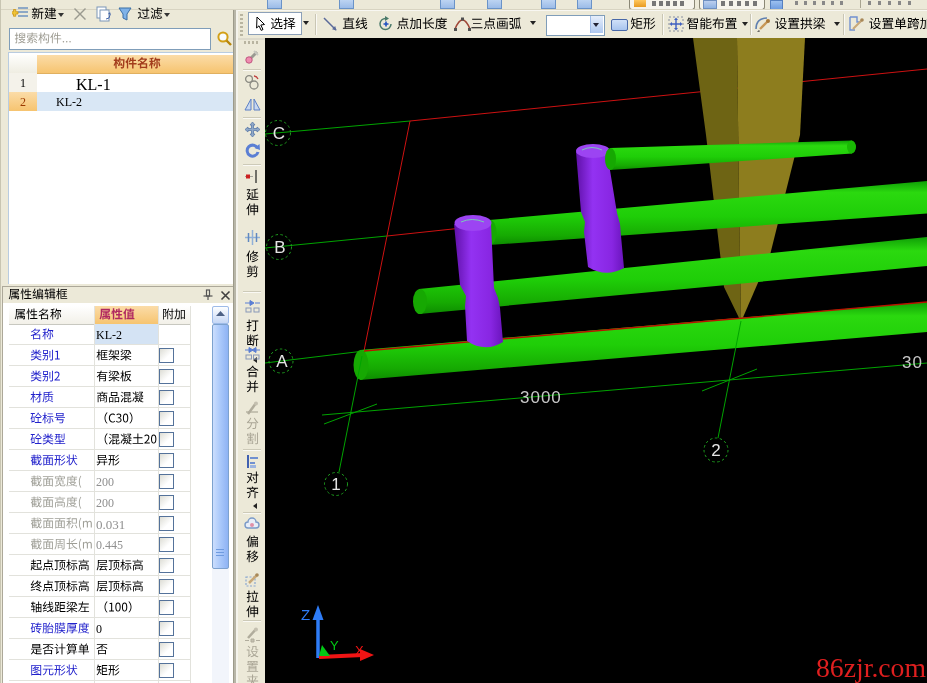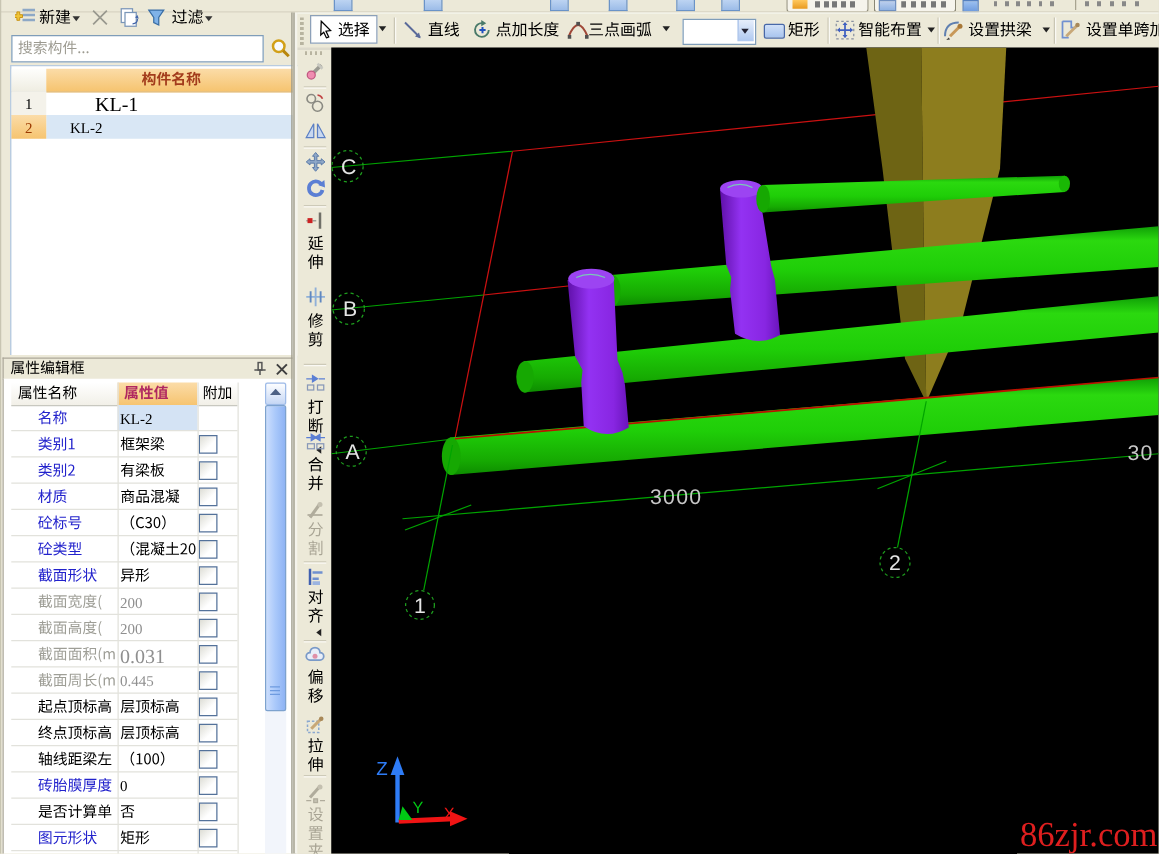--- a/index.html
+++ b/index.html
@@ -162,21 +162,21 @@
 <div class="abs" style="left:9px;top:512px;width:181px;height:1px;background:#E2E2DC;"></div>
 <svg class="abs" style="left:30.0px;top:496.0px;" width="54" height="14" viewBox="0 -10.56 54 14.16">
       <path d="M8.676 -9.384C9.336 -8.88 10.08 -8.124 10.428 -7.62L11.088000000000001 -8.136000000000001C10.728 -8.628 9.972 -9.348 9.312 -9.828ZM3.7680000000000002 -5.964C3.96 -5.676 4.164 -5.316 4.308 -5.016H2.616C2.8080000000000003 -5.352 2.976 -5.688 3.12 -6.0360000000000005L2.364 -6.24C1.932 -5.196 1.224 -4.152 0.444 -3.468C0.636 -3.348 0.9480000000000001 -3.084 1.08 -2.952C1.26 -3.132 1.452 -3.336 1.6320000000000001 -3.552V0.708H2.424V0.07200000000000001H6.372L6.0 0.336C6.228 0.504 6.492 0.768 6.636 0.96C7.296 0.504 7.884 -0.06 8.412 -0.6960000000000001C8.856 0.264 9.444 0.8280000000000001 10.200000000000001 0.8280000000000001C11.052 0.8280000000000001 11.352 0.28800000000000003 11.508000000000001 -1.524C11.28 -1.596 10.98 -1.788 10.788 -1.98C10.728 -0.5760000000000001 10.596 -0.048 10.284 -0.048C9.792 -0.048 9.36 -0.5760000000000001 9.024000000000001 -1.512C9.792 -2.664 10.38 -3.996 10.812 -5.4L9.996 -5.64C9.684000000000001 -4.572 9.252 -3.528 8.700000000000001 -2.604C8.448 -3.624 8.268 -4.908 8.16 -6.372H11.388V-7.152H8.112C8.064 -8.064 8.040000000000001 -9.048 8.052 -10.068H7.164000000000001C7.164000000000001 -9.06 7.188 -8.088000000000001 7.248 -7.152H4.248V-8.208H6.432V-8.964H4.248V-10.068H3.384V-8.964H1.1400000000000001V-8.208H3.384V-7.152H0.624V-6.372H7.296C7.428 -4.5120000000000005 7.668 -2.88 8.052 -1.6320000000000001C7.644 -1.08 7.176 -0.5760000000000001 6.66 -0.156V-0.66H4.884V-1.488H6.456V-2.1H4.884V-2.928H6.456V-3.528H4.884V-4.308H6.684V-5.016H5.148C5.016 -5.364 4.728 -5.868 4.428 -6.228ZM4.14 -2.928V-2.1H2.424V-2.928ZM4.14 -3.528H2.424V-4.308H4.14ZM4.14 -1.488V-0.66H2.424V-1.488Z M16.668 -4.008H19.212V-2.652H16.668ZM16.668 -4.74V-6.072H19.212V-4.74ZM16.668 -1.92H19.212V-0.516H16.668ZM12.696 -9.288V-8.424H17.328C17.244 -7.932 17.112000000000002 -7.368 16.992 -6.912H13.248V0.96H14.112V0.324H21.84V0.96H22.752000000000002V-6.912H17.916L18.384 -8.424H23.34V-9.288ZM14.112 -0.516V-6.072H15.84V-0.516ZM21.84 -0.516H20.04V-6.072H21.84Z M27.432 -6.708H32.628V-5.6160000000000005H27.432ZM26.532 -7.368V-4.956H33.564V-7.368ZM29.292 -9.912 29.64 -8.832H24.708V-8.040000000000001H35.244V-8.832H30.636C30.504 -9.216000000000001 30.323999999999998 -9.72 30.156 -10.116ZM25.152 -4.284V0.9480000000000001H26.016V-3.528H33.96V0.012C33.96 0.14400000000000002 33.9 0.192 33.756 0.192C33.612 0.192 33.048 0.20400000000000001 32.532 0.18C32.64 0.372 32.772 0.648 32.82 0.864C33.588 0.864 34.104 0.864 34.428 0.756C34.752 0.636 34.86 0.444 34.86 0.0V-4.284ZM27.372 -2.82V0.252H28.224V-0.34800000000000003H32.472V-2.82ZM28.224 -2.148H31.656V-1.02H28.224Z M40.632 -7.728V-6.684H38.7V-5.94H40.632V-3.948H45.3V-5.94H47.244V-6.684H45.3V-7.728H44.412V-6.684H41.496V-7.728ZM44.412 -5.94V-4.668H41.496V-5.94ZM45.084 -2.436C44.556 -1.812 43.812 -1.32 42.948 -0.936C42.096000000000004 -1.332 41.4 -1.836 40.896 -2.436ZM38.868 -3.18V-2.436H40.428L40.02 -2.2680000000000002C40.512 -1.596 41.172 -1.032 41.964 -0.5640000000000001C40.836 -0.20400000000000001 39.576 0.012 38.304 0.12C38.436 0.324 38.604 0.672 38.664 0.888C40.164 0.72 41.628 0.42 42.912 -0.084C44.1 0.444 45.504 0.78 47.016 0.96C47.124 0.732 47.352000000000004 0.372 47.544 0.18C46.224000000000004 0.06 44.988 -0.18 43.92 -0.552C44.976 -1.116 45.852000000000004 -1.8840000000000001 46.403999999999996 -2.916L45.84 -3.216L45.684 -3.18ZM41.676 -9.924C41.844 -9.612 42.024 -9.228 42.156 -8.892H37.512V-5.6160000000000005C37.512 -3.8280000000000003 37.428 -1.26 36.444 0.552C36.672 0.624 37.068 0.8160000000000001 37.248 0.96C38.256 -0.936 38.412 -3.708 38.412 -5.628V-8.040000000000001H47.376V-8.892H43.176C43.032 -9.276 42.792 -9.756 42.576 -10.14Z M50.868 2.352 51.54 2.052C50.508 0.34800000000000003 50.016 -1.692 50.016 -3.732C50.016 -5.76 50.508 -7.788 51.54 -9.504L50.868 -9.816C49.764 -8.016 49.104 -6.0840000000000005 49.104 -3.732C49.104 -1.368 49.764 0.5640000000000001 50.868 2.352Z" fill="#9E9E96"></path>
     </svg>
 <div class="serif abs" style="left:96px;top:496px;font-size:12px;color:#8F8F8F;">200</div>
 <div class="abs" style="left:159px;top:495px;width:13px;height:13px;background:linear-gradient(135deg,#DDDDD5,#FFFFFF 60%);border:1px solid #54729A;"></div>
 <div class="abs" style="left:9px;top:533px;width:181px;height:1px;background:#E2E2DC;"></div>
 <svg class="abs" style="left:30.0px;top:517.0px;" width="65" height="14" viewBox="0 -10.56 65 14.16">
       <path d="M8.676 -9.384C9.336 -8.88 10.08 -8.124 10.428 -7.62L11.088000000000001 -8.136000000000001C10.728 -8.628 9.972 -9.348 9.312 -9.828ZM3.7680000000000002 -5.964C3.96 -5.676 4.164 -5.316 4.308 -5.016H2.616C2.8080000000000003 -5.352 2.976 -5.688 3.12 -6.0360000000000005L2.364 -6.24C1.932 -5.196 1.224 -4.152 0.444 -3.468C0.636 -3.348 0.9480000000000001 -3.084 1.08 -2.952C1.26 -3.132 1.452 -3.336 1.6320000000000001 -3.552V0.708H2.424V0.07200000000000001H6.372L6.0 0.336C6.228 0.504 6.492 0.768 6.636 0.96C7.296 0.504 7.884 -0.06 8.412 -0.6960000000000001C8.856 0.264 9.444 0.8280000000000001 10.200000000000001 0.8280000000000001C11.052 0.8280000000000001 11.352 0.28800000000000003 11.508000000000001 -1.524C11.28 -1.596 10.98 -1.788 10.788 -1.98C10.728 -0.5760000000000001 10.596 -0.048 10.284 -0.048C9.792 -0.048 9.36 -0.5760000000000001 9.024000000000001 -1.512C9.792 -2.664 10.38 -3.996 10.812 -5.4L9.996 -5.64C9.684000000000001 -4.572 9.252 -3.528 8.700000000000001 -2.604C8.448 -3.624 8.268 -4.908 8.16 -6.372H11.388V-7.152H8.112C8.064 -8.064 8.040000000000001 -9.048 8.052 -10.068H7.164000000000001C7.164000000000001 -9.06 7.188 -8.088000000000001 7.248 -7.152H4.248V-8.208H6.432V-8.964H4.248V-10.068H3.384V-8.964H1.1400000000000001V-8.208H3.384V-7.152H0.624V-6.372H7.296C7.428 -4.5120000000000005 7.668 -2.88 8.052 -1.6320000000000001C7.644 -1.08 7.176 -0.5760000000000001 6.66 -0.156V-0.66H4.884V-1.488H6.456V-2.1H4.884V-2.928H6.456V-3.528H4.884V-4.308H6.684V-5.016H5.148C5.016 -5.364 4.728 -5.868 4.428 -6.228ZM4.14 -2.928V-2.1H2.424V-2.928ZM4.14 -3.528H2.424V-4.308H4.14ZM4.14 -1.488V-0.66H2.424V-1.488Z M16.668 -4.008H19.212V-2.652H16.668ZM16.668 -4.74V-6.072H19.212V-4.74ZM16.668 -1.92H19.212V-0.516H16.668ZM12.696 -9.288V-8.424H17.328C17.244 -7.932 17.112000000000002 -7.368 16.992 -6.912H13.248V0.96H14.112V0.324H21.84V0.96H22.752000000000002V-6.912H17.916L18.384 -8.424H23.34V-9.288ZM14.112 -0.516V-6.072H15.84V-0.516ZM21.84 -0.516H20.04V-6.072H21.84Z M28.668 -4.008H31.212V-2.652H28.668ZM28.668 -4.74V-6.072H31.212V-4.74ZM28.668 -1.92H31.212V-0.516H28.668ZM24.696 -9.288V-8.424H29.328C29.244 -7.932 29.112000000000002 -7.368 28.992 -6.912H25.248V0.96H26.112000000000002V0.324H33.84V0.96H34.752V-6.912H29.916L30.384 -8.424H35.34V-9.288ZM26.112000000000002 -0.516V-6.072H27.84V-0.516ZM33.84 -0.516H32.04V-6.072H33.84Z M45.120000000000005 -2.46C45.744 -1.416 46.403999999999996 -0.012 46.668 0.852L47.519999999999996 0.492C47.244 -0.36 46.56 -1.728 45.912 -2.7600000000000002ZM42.66 -2.736C42.324 -1.512 41.712 -0.336 40.932 0.432C41.16 0.552 41.532 0.8160000000000001 41.7 0.9480000000000001C42.480000000000004 0.12 43.164 -1.176 43.56 -2.532ZM42.672 -8.364H46.092V-4.776H42.672ZM41.808 -9.228V-3.912H46.992000000000004V-9.228ZM40.764 -9.972C39.732 -9.564 37.944 -9.216000000000001 36.42 -9.0C36.528 -8.796 36.648 -8.484 36.684 -8.292C37.32 -8.364 38.004 -8.472 38.676 -8.592V-6.636H36.552V-5.796H38.544C38.04 -4.416 37.188 -2.856 36.384 -2.004C36.54 -1.776 36.78 -1.4040000000000001 36.876 -1.1520000000000001C37.512 -1.8960000000000001 38.16 -3.108 38.676 -4.332V0.972H39.54V-4.6080000000000005C39.996 -3.96 40.584 -3.072 40.812 -2.64L41.352000000000004 -3.396C41.1 -3.7560000000000002 39.912 -5.172 39.54 -5.5680000000000005V-5.796H41.436V-6.636H39.54V-8.76C40.188 -8.904 40.788 -9.072000000000001 41.28 -9.252Z M50.868 2.352 51.54 2.052C50.508 0.34800000000000003 50.016 -1.692 50.016 -3.732C50.016 -5.76 50.508 -7.788 51.54 -9.504L50.868 -9.816C49.764 -8.016 49.104 -6.0840000000000005 49.104 -3.732C49.104 -1.368 49.764 0.5640000000000001 50.868 2.352Z M53.16 0.0H54.263999999999996V-4.728C54.852 -5.4 55.403999999999996 -5.724 55.896 -5.724C56.724 -5.724 57.108 -5.208 57.108 -3.984V0.0H58.199999999999996V-4.728C58.812 -5.4 59.339999999999996 -5.724 59.843999999999994 -5.724C60.672 -5.724 61.056 -5.208 61.056 -3.984V0.0H62.147999999999996V-4.128C62.147999999999996 -5.784 61.512 -6.684 60.18 -6.684C59.376 -6.684 58.704 -6.168 58.019999999999996 -5.436C57.756 -6.204 57.227999999999994 -6.684 56.22 -6.684C55.44 -6.684 54.768 -6.192 54.192 -5.5680000000000005H54.168L54.059999999999995 -6.516H53.16Z" fill="#9E9E96"></path>
     </svg>
-<div class="serif abs" style="left:96px;top:517px;font-size:16px;color:#8F8F8F;">0.031</div>
+<div class="serif abs" style="left:96px;top:517px;font-size:13px;color:#8F8F8F;">0.031</div>
 <div class="abs" style="left:159px;top:516px;width:13px;height:13px;background:linear-gradient(135deg,#DDDDD5,#FFFFFF 60%);border:1px solid #54729A;"></div>
 <div class="abs" style="left:9px;top:554px;width:181px;height:1px;background:#E2E2DC;"></div>
 <svg class="abs" style="left:30.0px;top:538.0px;" width="65" height="14" viewBox="0 -10.56 65 14.16">
       <path d="M8.676 -9.384C9.336 -8.88 10.08 -8.124 10.428 -7.62L11.088000000000001 -8.136000000000001C10.728 -8.628 9.972 -9.348 9.312 -9.828ZM3.7680000000000002 -5.964C3.96 -5.676 4.164 -5.316 4.308 -5.016H2.616C2.8080000000000003 -5.352 2.976 -5.688 3.12 -6.0360000000000005L2.364 -6.24C1.932 -5.196 1.224 -4.152 0.444 -3.468C0.636 -3.348 0.9480000000000001 -3.084 1.08 -2.952C1.26 -3.132 1.452 -3.336 1.6320000000000001 -3.552V0.708H2.424V0.07200000000000001H6.372L6.0 0.336C6.228 0.504 6.492 0.768 6.636 0.96C7.296 0.504 7.884 -0.06 8.412 -0.6960000000000001C8.856 0.264 9.444 0.8280000000000001 10.200000000000001 0.8280000000000001C11.052 0.8280000000000001 11.352 0.28800000000000003 11.508000000000001 -1.524C11.28 -1.596 10.98 -1.788 10.788 -1.98C10.728 -0.5760000000000001 10.596 -0.048 10.284 -0.048C9.792 -0.048 9.36 -0.5760000000000001 9.024000000000001 -1.512C9.792 -2.664 10.38 -3.996 10.812 -5.4L9.996 -5.64C9.684000000000001 -4.572 9.252 -3.528 8.700000000000001 -2.604C8.448 -3.624 8.268 -4.908 8.16 -6.372H11.388V-7.152H8.112C8.064 -8.064 8.040000000000001 -9.048 8.052 -10.068H7.164000000000001C7.164000000000001 -9.06 7.188 -8.088000000000001 7.248 -7.152H4.248V-8.208H6.432V-8.964H4.248V-10.068H3.384V-8.964H1.1400000000000001V-8.208H3.384V-7.152H0.624V-6.372H7.296C7.428 -4.5120000000000005 7.668 -2.88 8.052 -1.6320000000000001C7.644 -1.08 7.176 -0.5760000000000001 6.66 -0.156V-0.66H4.884V-1.488H6.456V-2.1H4.884V-2.928H6.456V-3.528H4.884V-4.308H6.684V-5.016H5.148C5.016 -5.364 4.728 -5.868 4.428 -6.228ZM4.14 -2.928V-2.1H2.424V-2.928ZM4.14 -3.528H2.424V-4.308H4.14ZM4.14 -1.488V-0.66H2.424V-1.488Z M16.668 -4.008H19.212V-2.652H16.668ZM16.668 -4.74V-6.072H19.212V-4.74ZM16.668 -1.92H19.212V-0.516H16.668ZM12.696 -9.288V-8.424H17.328C17.244 -7.932 17.112000000000002 -7.368 16.992 -6.912H13.248V0.96H14.112V0.324H21.84V0.96H22.752000000000002V-6.912H17.916L18.384 -8.424H23.34V-9.288ZM14.112 -0.516V-6.072H15.84V-0.516ZM21.84 -0.516H20.04V-6.072H21.84Z M25.776 -9.504V-5.6160000000000005C25.776 -3.7560000000000002 25.656 -1.296 24.396 0.456C24.6 0.5640000000000001 24.96 0.852 25.116 1.032C26.472 -0.8280000000000001 26.664 -3.624 26.664 -5.6160000000000005V-8.664H33.66V-0.18C33.66 0.024 33.576 0.096 33.36 0.108C33.156 0.12 32.412 0.132 31.632 0.096C31.764 0.324 31.896 0.72 31.932000000000002 0.9480000000000001C33.012 0.9480000000000001 33.66 0.936 34.032 0.792C34.416 0.648 34.56 0.384 34.56 -0.18V-9.504ZM29.604 -8.424V-7.38H27.456V-6.66H29.604V-5.484H27.156V-4.74H33.036V-5.484H30.468V-6.66H32.736000000000004V-7.38H30.468V-8.424ZM27.744 -3.732V0.096H28.572V-0.5760000000000001H32.412V-3.732ZM28.572 -3.0H31.572V-1.296H28.572Z M45.228 -9.816C44.184 -8.568 42.432 -7.428 40.74 -6.732C40.968 -6.564 41.328 -6.204 41.496 -6.0C43.116 -6.804 44.94 -8.052 46.128 -9.432ZM36.672 -5.388V-4.488H38.976V-0.66C38.976 -0.18 38.7 0.0 38.484 0.084C38.628 0.276 38.796 0.672 38.856 0.888C39.144 0.708 39.6 0.5640000000000001 42.888 -0.324C42.84 -0.516 42.804 -0.9 42.804 -1.164L39.912 -0.456V-4.488H41.796C42.768 -2.004 44.472 -0.228 46.968 0.612C47.1 0.336 47.388 -0.036000000000000004 47.604 -0.24C45.3 -0.9 43.62 -2.424 42.732 -4.488H47.328V-5.388H39.912V-10.02H38.976V-5.388Z M50.868 2.352 51.54 2.052C50.508 0.34800000000000003 50.016 -1.692 50.016 -3.732C50.016 -5.76 50.508 -7.788 51.54 -9.504L50.868 -9.816C49.764 -8.016 49.104 -6.0840000000000005 49.104 -3.732C49.104 -1.368 49.764 0.5640000000000001 50.868 2.352Z M53.16 0.0H54.263999999999996V-4.728C54.852 -5.4 55.403999999999996 -5.724 55.896 -5.724C56.724 -5.724 57.108 -5.208 57.108 -3.984V0.0H58.199999999999996V-4.728C58.812 -5.4 59.339999999999996 -5.724 59.843999999999994 -5.724C60.672 -5.724 61.056 -5.208 61.056 -3.984V0.0H62.147999999999996V-4.128C62.147999999999996 -5.784 61.512 -6.684 60.18 -6.684C59.376 -6.684 58.704 -6.168 58.019999999999996 -5.436C57.756 -6.204 57.227999999999994 -6.684 56.22 -6.684C55.44 -6.684 54.768 -6.192 54.192 -5.5680000000000005H54.168L54.059999999999995 -6.516H53.16Z" fill="#9E9E96"></path>
     </svg>
 <div class="serif abs" style="left:96px;top:538px;font-size:12px;color:#8F8F8F;">0.445</div>
 <div class="abs" style="left:159px;top:537px;width:13px;height:13px;background:linear-gradient(135deg,#DDDDD5,#FFFFFF 60%);border:1px solid #54729A;"></div>
 <div class="abs" style="left:9px;top:575px;width:181px;height:1px;background:#E2E2DC;"></div>
 <svg class="abs" style="left:30.0px;top:559.0px;" width="62" height="14" viewBox="0 -10.56 62 14.16">
       <path d="M1.188 -4.644C1.1520000000000001 -2.508 1.02 -0.5760000000000001 0.312 0.636C0.528 0.732 0.924 0.9480000000000001 1.08 1.056C1.428 0.396 1.6560000000000001 -0.444 1.8 -1.3920000000000001C2.664 0.252 4.104 0.648 6.66 0.648H11.28C11.34 0.384 11.496 -0.036000000000000004 11.652000000000001 -0.24C10.896 -0.20400000000000001 7.236 -0.20400000000000001 6.648000000000001 -0.216C5.5200000000000005 -0.216 4.632 -0.3 3.936 -0.5640000000000001V-3.012H5.892V-3.8040000000000003H3.936V-5.5920000000000005H6.0120000000000005V-6.408H3.744V-7.92H5.712V-8.724H3.744V-10.068H2.892V-8.724H0.888V-7.92H2.892V-6.408H0.5760000000000001V-5.5920000000000005H3.108V-1.02C2.592 -1.428 2.232 -2.04 1.956 -2.928C1.992 -3.456 2.028 -4.008 2.04 -4.5840000000000005ZM6.5760000000000005 -6.192V-2.2680000000000002C6.5760000000000005 -1.248 6.912 -0.984 8.040000000000001 -0.984C8.28 -0.984 9.888 -0.984 10.152000000000001 -0.984C11.172 -0.984 11.436 -1.428 11.544 -3.132C11.304 -3.192 10.932 -3.336 10.74 -3.492C10.68 -2.04 10.608 -1.8 10.092 -1.8C9.72 -1.8 8.388 -1.8 8.124 -1.8C7.548 -1.8 7.44 -1.872 7.44 -2.2680000000000002V-5.388H9.996V-5.088H10.86V-9.504H6.456V-8.712H9.996V-6.192Z M14.844 -5.58H21.12V-3.432H14.844ZM16.08 -1.536C16.236 -0.756 16.332 0.252 16.332 0.852L17.244 0.732C17.232 0.156 17.112000000000002 -0.84 16.932000000000002 -1.608ZM18.564 -1.524C18.912 -0.78 19.272 0.228 19.404 0.8280000000000001L20.28 0.6C20.136000000000003 0.0 19.752 -0.972 19.38 -1.704ZM21.012 -1.62C21.612000000000002 -0.864 22.284 0.20400000000000001 22.560000000000002 0.864L23.412 0.504C23.112000000000002 -0.156 22.416 -1.176 21.816000000000003 -1.932ZM14.124 -1.86C13.752 -0.972 13.14 0.0 12.504 0.552L13.32 0.9480000000000001C13.98 0.312 14.592 -0.6960000000000001 14.975999999999999 -1.6320000000000001ZM13.992 -6.432V-2.592H22.02V-6.432H18.36V-7.956H22.92V-8.808H18.36V-10.08H17.46V-6.432Z M31.944 -5.952V-3.54C31.944 -2.2920000000000003 31.740000000000002 -0.6960000000000001 28.776 0.252C28.956 0.444 29.22 0.756 29.328 0.96C32.34 -0.18 32.832 -2.016 32.832 -3.528V-5.952ZM32.484 -1.08C33.348 -0.468 34.428 0.40800000000000003 34.944 0.984L35.556 0.3C35.016 -0.264 33.924 -1.104 33.06 -1.668ZM29.712 -7.5360000000000005V-1.86H30.564V-6.684H34.176V-1.8840000000000001H35.052V-7.5360000000000005H32.304L32.76 -8.748H35.532V-9.552H29.22V-8.748H31.776C31.692 -8.352 31.572 -7.908 31.451999999999998 -7.5360000000000005ZM24.54 -9.228V-8.376H26.484V-0.612C26.484 -0.42 26.424 -0.372 26.22 -0.36C26.028 -0.34800000000000003 25.38 -0.34800000000000003 24.648 -0.372C24.792 -0.12 24.936 0.28800000000000003 24.984 0.528C25.944 0.54 26.532 0.504 26.88 0.34800000000000003C27.252 0.20400000000000001 27.384 -0.06 27.384 -0.612V-8.376H28.992V-9.228Z M41.592 -9.168000000000001V-8.316H46.824V-9.168000000000001ZM45.348 -3.9C45.912 -2.7 46.476 -1.1400000000000001 46.656 -0.192L47.484 -0.492C47.28 -1.44 46.704 -2.964 46.116 -4.14ZM41.892 -4.104C41.58 -2.832 41.04 -1.548 40.368 -0.684C40.572 -0.588 40.932 -0.336 41.1 -0.216C41.748 -1.1280000000000001 42.348 -2.532 42.72 -3.924ZM41.064 -6.3V-5.448H43.632V-0.216C43.632 -0.06 43.584 -0.012 43.403999999999996 0.0C43.248 0.0 42.684 0.012 42.06 -0.012C42.18 0.264 42.312 0.648 42.348 0.912C43.188 0.912 43.74 0.888 44.088 0.744C44.436 0.588 44.544 0.312 44.544 -0.20400000000000001V-5.448H47.472V-6.3ZM38.424 -10.08V-7.5360000000000005H36.588V-6.696H38.232C37.836 -5.208 37.056 -3.48 36.288 -2.58C36.456 -2.352 36.696 -1.98 36.792 -1.74C37.392 -2.508 37.98 -3.7680000000000002 38.424 -5.064V0.9480000000000001H39.324V-5.328C39.732 -4.74 40.212 -3.996 40.416 -3.612L40.944 -4.32C40.704 -4.656 39.672 -5.976 39.324 -6.372V-6.696H40.896V-7.5360000000000005H39.324V-10.08Z M51.432 -6.708H56.628V-5.6160000000000005H51.432ZM50.532 -7.368V-4.956H57.564V-7.368ZM53.292 -9.912 53.64 -8.832H48.708V-8.040000000000001H59.244V-8.832H54.636C54.504 -9.216000000000001 54.324 -9.72 54.156 -10.116ZM49.152 -4.284V0.9480000000000001H50.016V-3.528H57.96V0.012C57.96 0.14400000000000002 57.9 0.192 57.756 0.192C57.612 0.192 57.048 0.20400000000000001 56.532 0.18C56.64 0.372 56.772 0.648 56.82 0.864C57.588 0.864 58.104 0.864 58.428 0.756C58.752 0.636 58.86 0.444 58.86 0.0V-4.284ZM51.372 -2.82V0.252H52.224000000000004V-0.34800000000000003H56.472V-2.82ZM52.224000000000004 -2.148H55.656V-1.02H52.224000000000004Z" fill="#000"></path>

